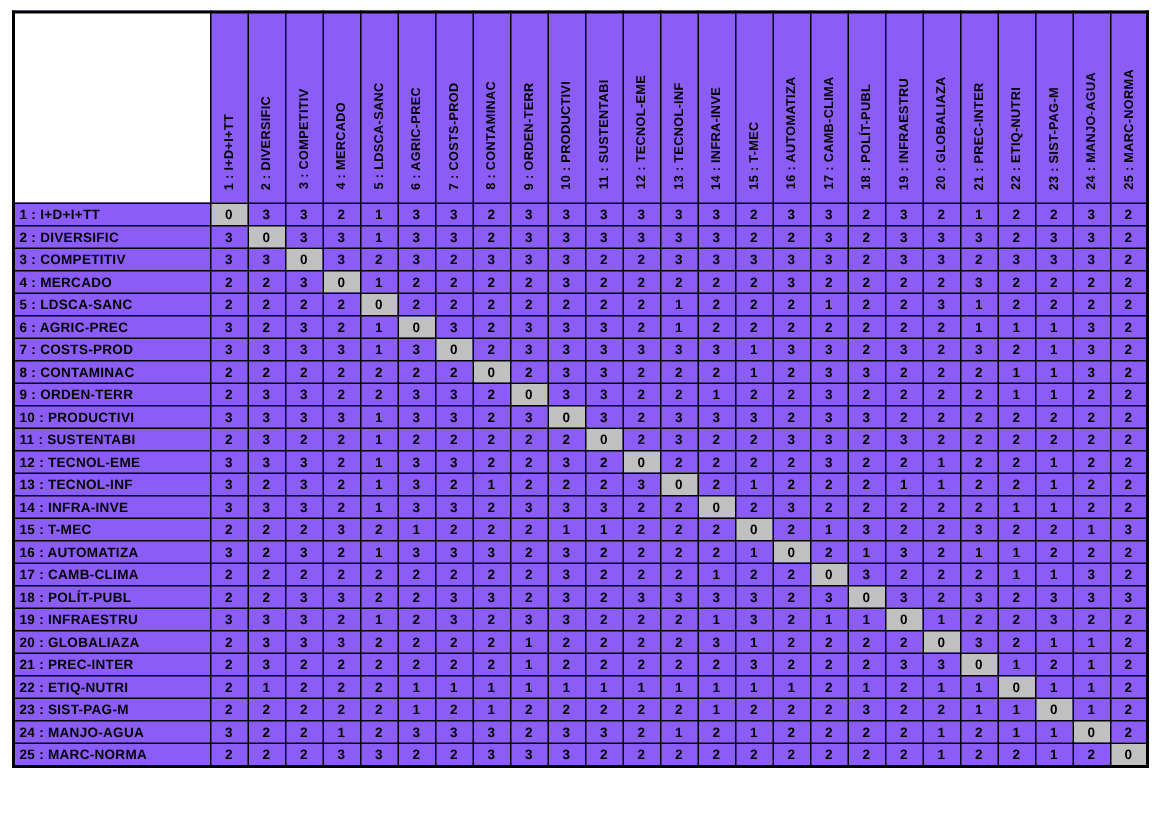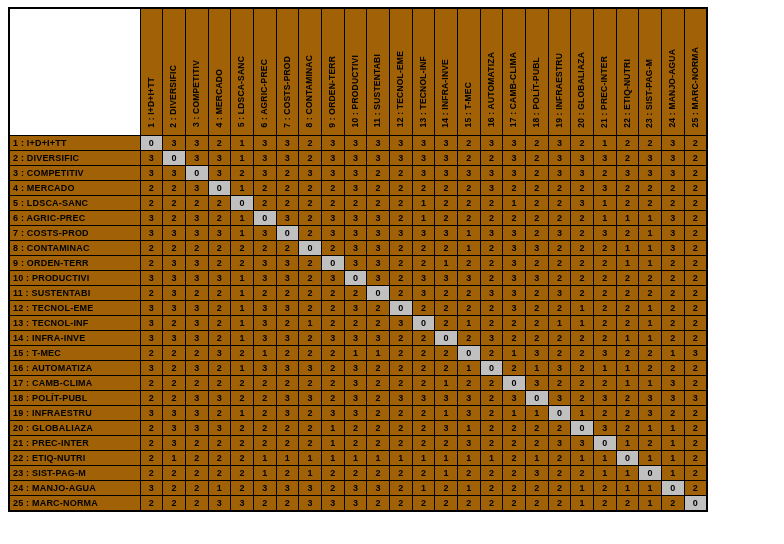--- a/index.html
+++ b/index.html
@@ -10,23 +10,23 @@
   body {
     width: 784px; height: 544px;
     font-family: "Liberation Sans", sans-serif;
     color: #000;
     overflow: hidden;
   }
   .wrap { padding: 7px 8px; }
   table.matrix {
     border-collapse: collapse;
     table-layout: fixed;
-    width: 700px;
+    width: 758px;
     border: 2px solid #000;
-    background: #a16207;
+    background: #8b5cf6;
   }
   th, td {
     border: 1px solid #000;
     font-weight: bold;
     padding: 0;
     color: #000;
   }
   th.corner {
     width: 131px;
     background: #fff;

